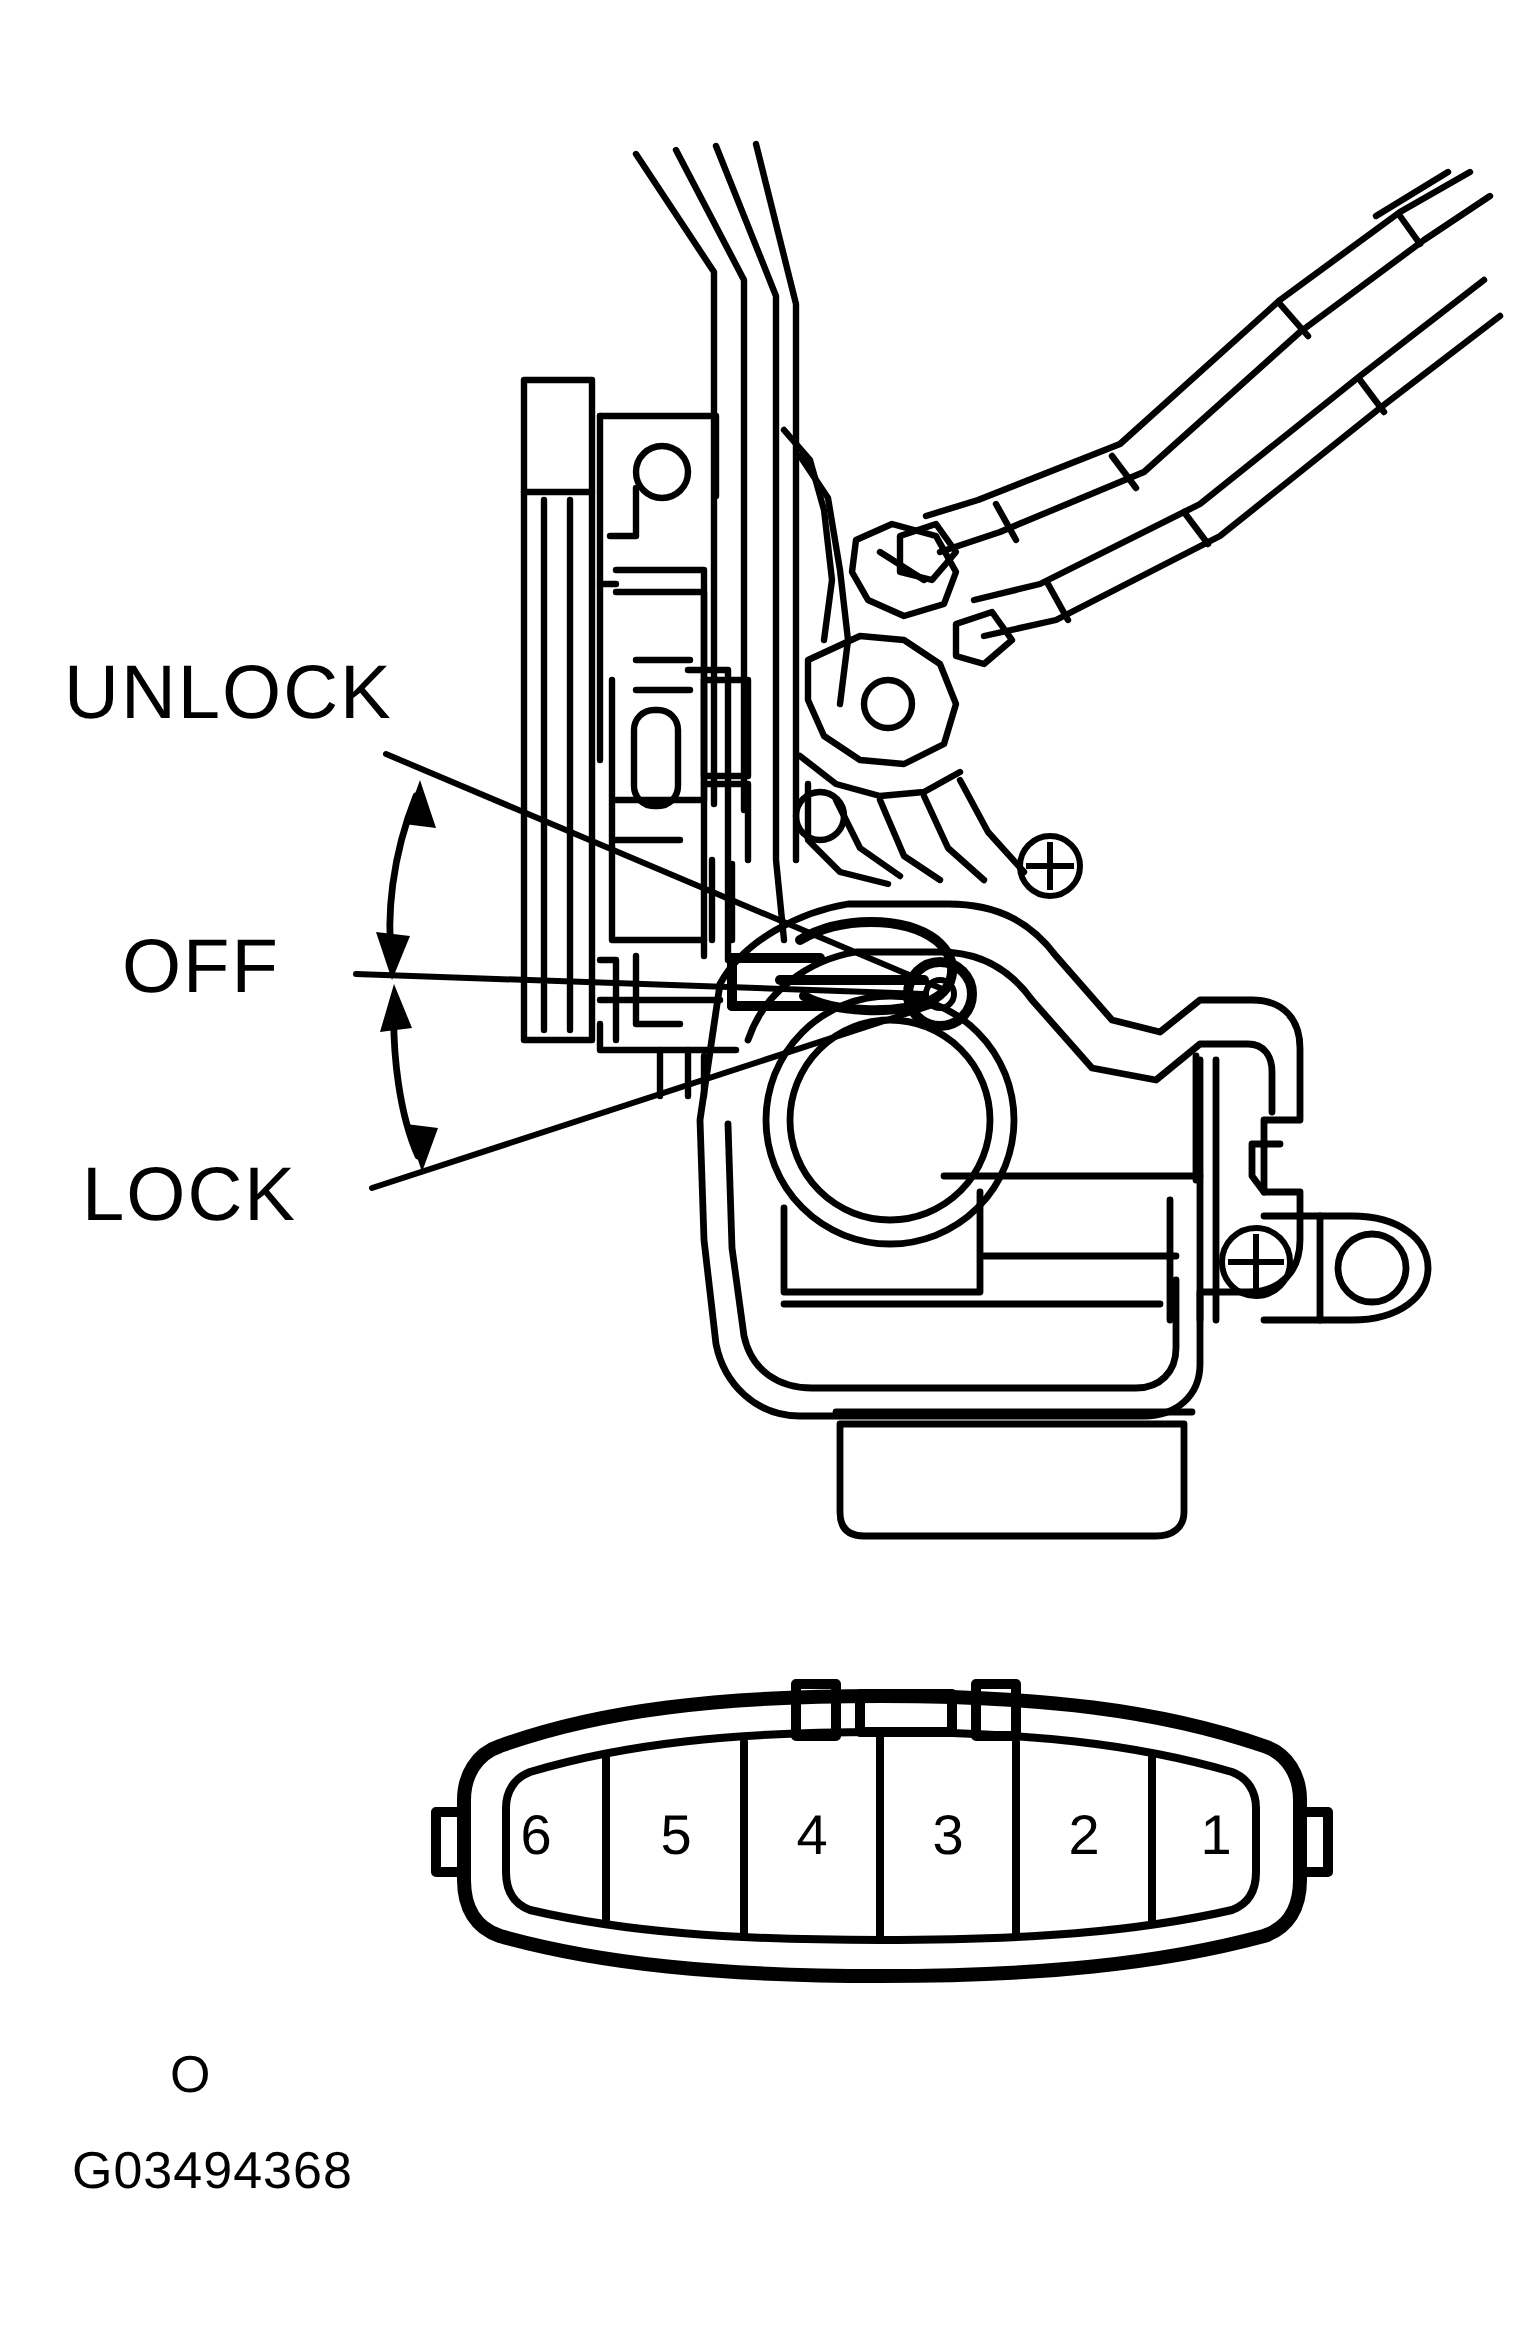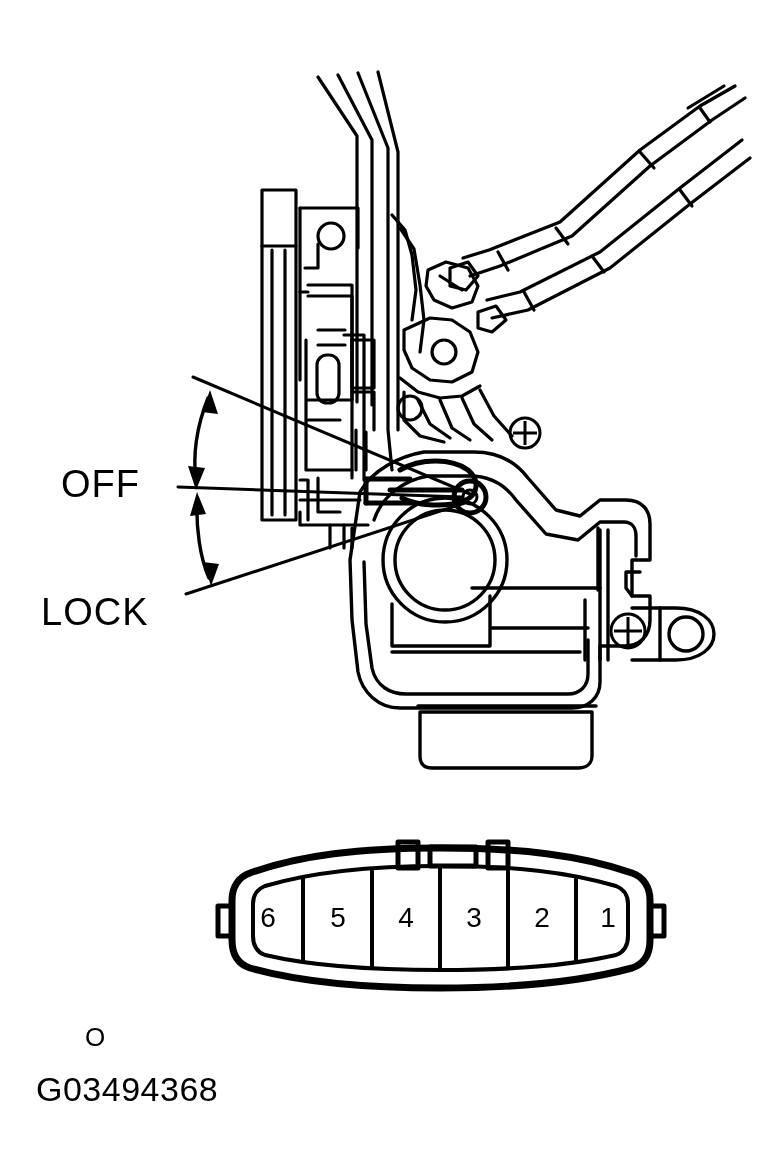--- a/index.html
+++ b/index.html
@@ -35,28 +35,28 @@
     white-space: nowrap;
     line-height: 1;
     letter-spacing: 0px;
   }
   .pos-label {
     font-size: 38px;
     letter-spacing: 1px;
   }
   #label-unlock { left: 32px; top: 328px; }
   #label-off    { left: 61px; top: 465px; }
-  #label-lock   { left: 41px; top: 593px; }
+  #label-lock   { left: 41px; top: 579px; }
   #caption-mark {
     left: 85px; top: 1024px;
     font-size: 26px;
   }
   #caption-code {
     left: 36px; top: 1072px;
-    font-size: 34px;
+    font-size: 26px;
     letter-spacing: 0.5px;
   }
   .pin-num {
     position: absolute;
     font-size: 28px;
     color: #000000;
     text-align: center;
     width: 40px;
     line-height: 1;
   }
@@ -297,20 +297,21 @@
       <path d="M398 842 L398 868 L418 868 L418 842 Z" stroke-width="5"></path>
       <path d="M488 842 L488 868 L508 868 L508 842 Z" stroke-width="5"></path>
       <path d="M430 847 L476 847 L476 866 L430 866 Z" stroke-width="5"></path>
 
       <path d="M232 906 L218 906 L218 936 L232 936" stroke-width="5"></path>
       <path d="M650 906 L664 906 L664 936 L650 936" stroke-width="5"></path>
     </g>
 
   </svg>
 
+  <div class="lbl pos-label" id="label-unlock">UNLOCK</div>
 
   <div class="lbl pos-label" id="label-off">OFF</div>
 
   <div class="lbl pos-label" id="label-lock">LOCK</div>
 
   <div class="pin-num" style="left:248px; top:904px;">6</div>
   <div class="pin-num" style="left:318px; top:904px;">5</div>
   <div class="pin-num" style="left:386px; top:904px;">4</div>
   <div class="pin-num" style="left:454px; top:904px;">3</div>
   <div class="pin-num" style="left:522px; top:904px;">2</div>

